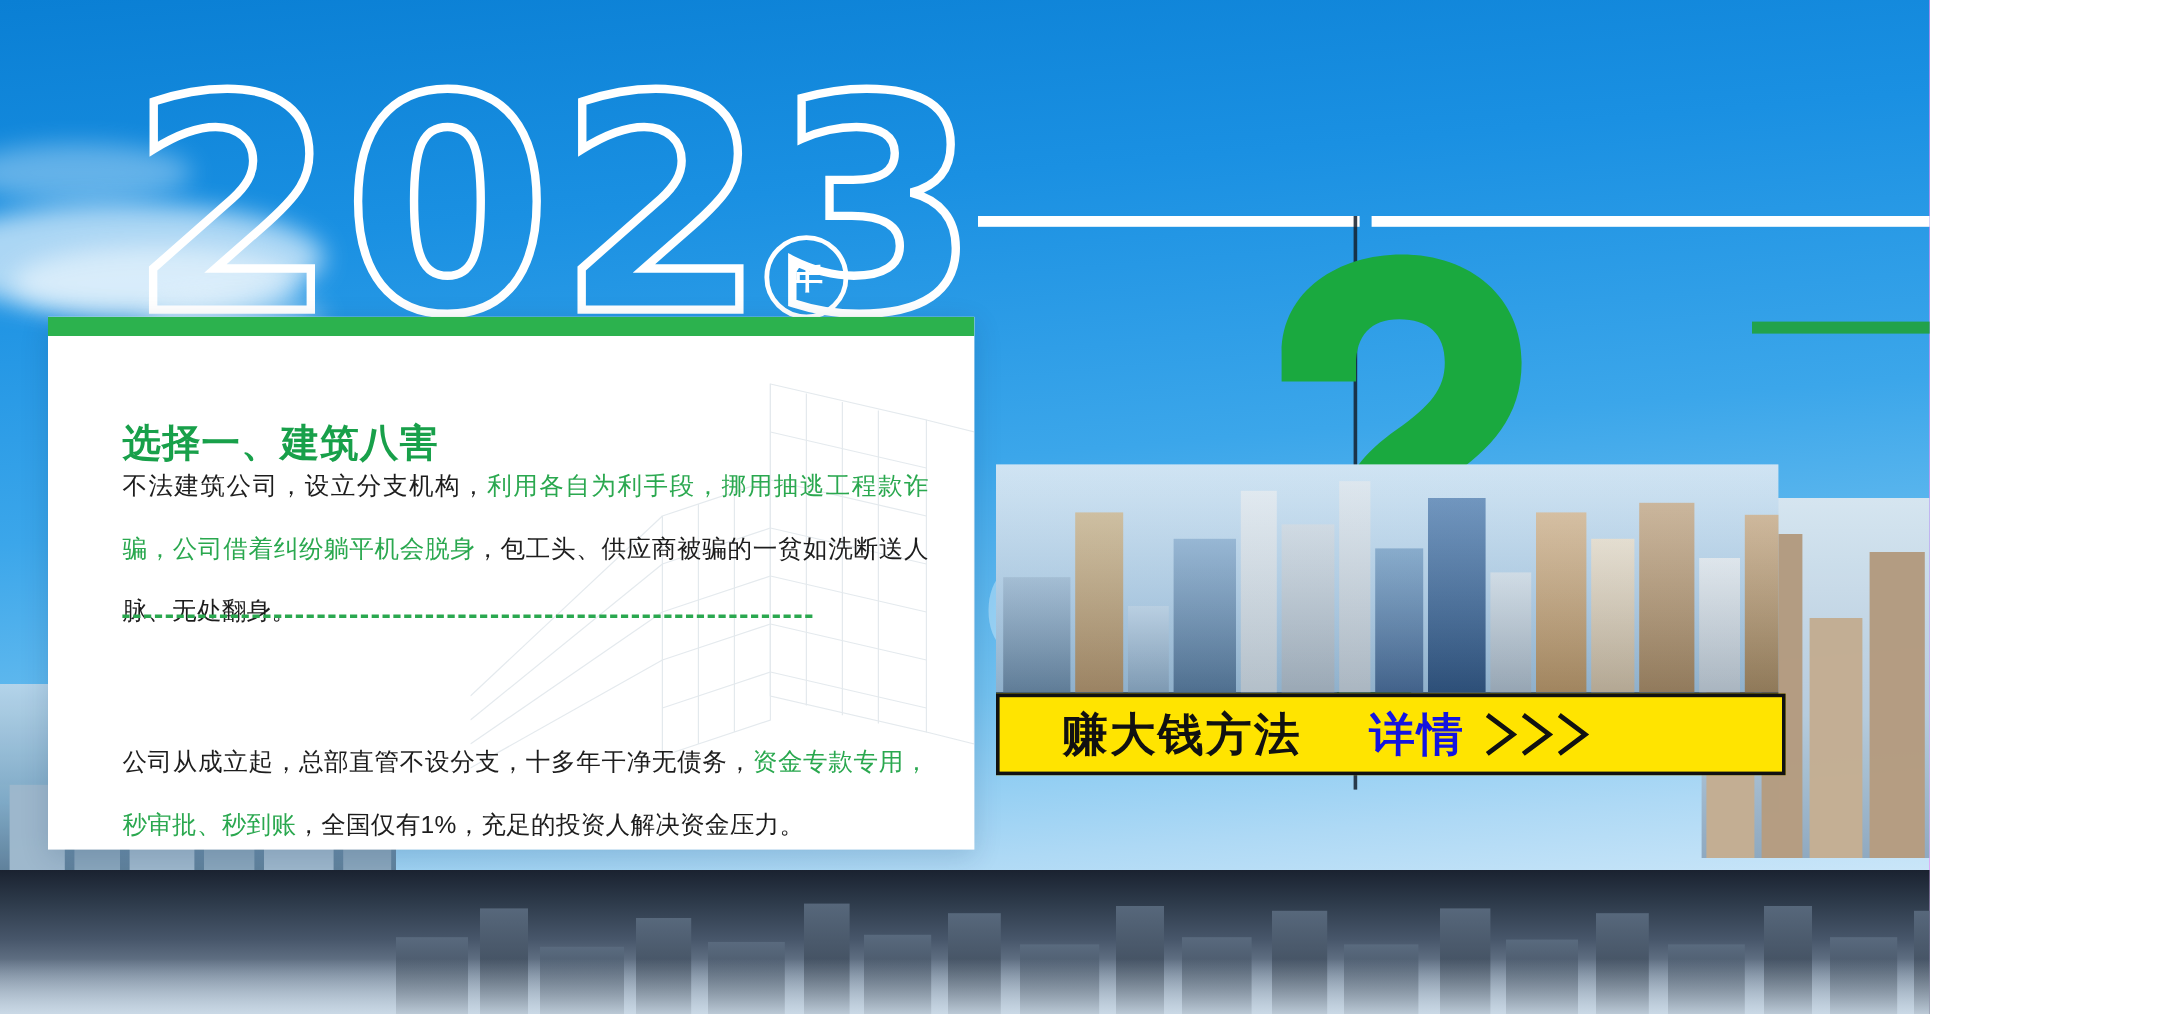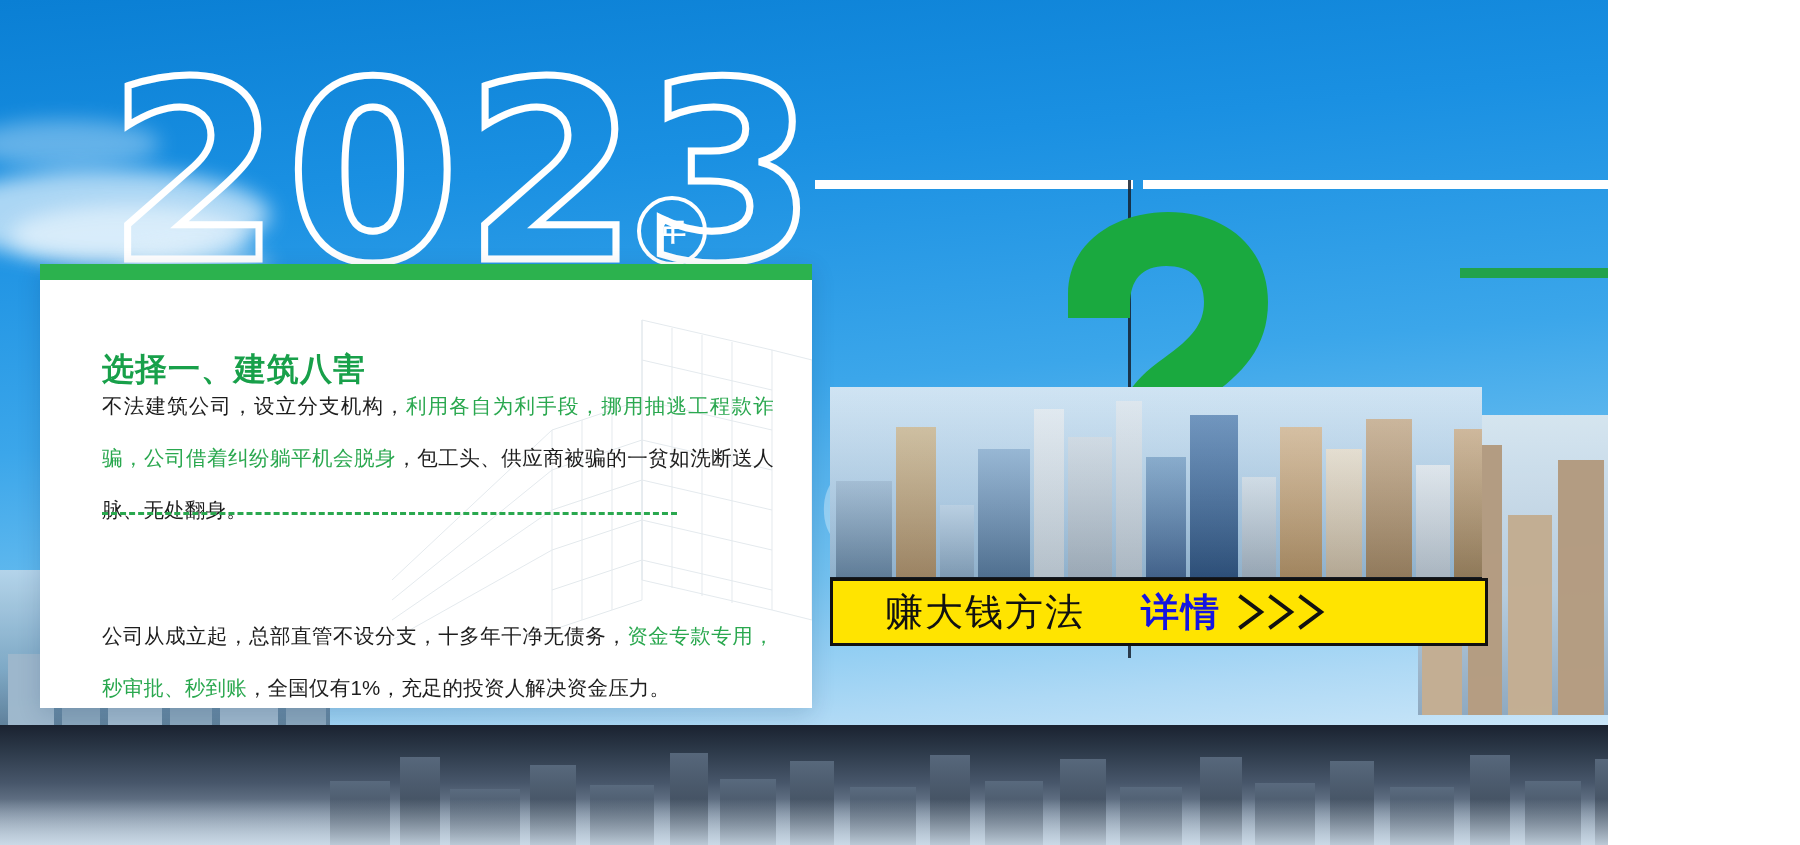--- a/index.html
+++ b/index.html
@@ -78,21 +78,21 @@
   .qmark{position:absolute;left:238px;top:28px;width:230px;height:440px;}
   .qmark .qstroke{fill:#1aa93f;}
 
   .cityphoto{position:absolute;left:18px;bottom:78px;width:652px;height:190px;overflow:hidden;
     background:linear-gradient(#cfe3f2,#a9c6de 60%,#8fb0cb);border-bottom:3px solid #141a22;}
   .cb{position:absolute;bottom:0;}
   .cityTint{position:absolute;inset:0;background:linear-gradient(rgba(210,232,248,.18),rgba(255,255,255,0));}
 
   .ctaBar{position:absolute;left:18px;bottom:12px;width:652px;height:62px;background:#ffe400;
     border:3px solid #111;display:flex;align-items:center;}
-  .ctaMain{margin-left:52px;font-size:38px;font-weight:400;color:#111;letter-spacing:2px;white-space:nowrap;}
+  .ctaMain{margin-left:52px;font-size:38px;font-weight:700;color:#111;letter-spacing:2px;white-space:nowrap;}
   .ctaLink{margin-left:56px;font-size:38px;font-weight:700;color:#1414e0;letter-spacing:2px;white-space:nowrap;}
   .chev{margin-left:14px;display:flex;align-items:center;}
   .chev svg{display:block;}
 
   
   .rightphoto{position:absolute;right:0;top:415px;width:190px;height:300px;
     background:linear-gradient(#d8e6f0,#b7ccdd 60%,#8ea8bf);opacity:.98;overflow:hidden;}
   .rpb{position:absolute;bottom:0;background:#c4ae92;}
 </style>
 </head>

